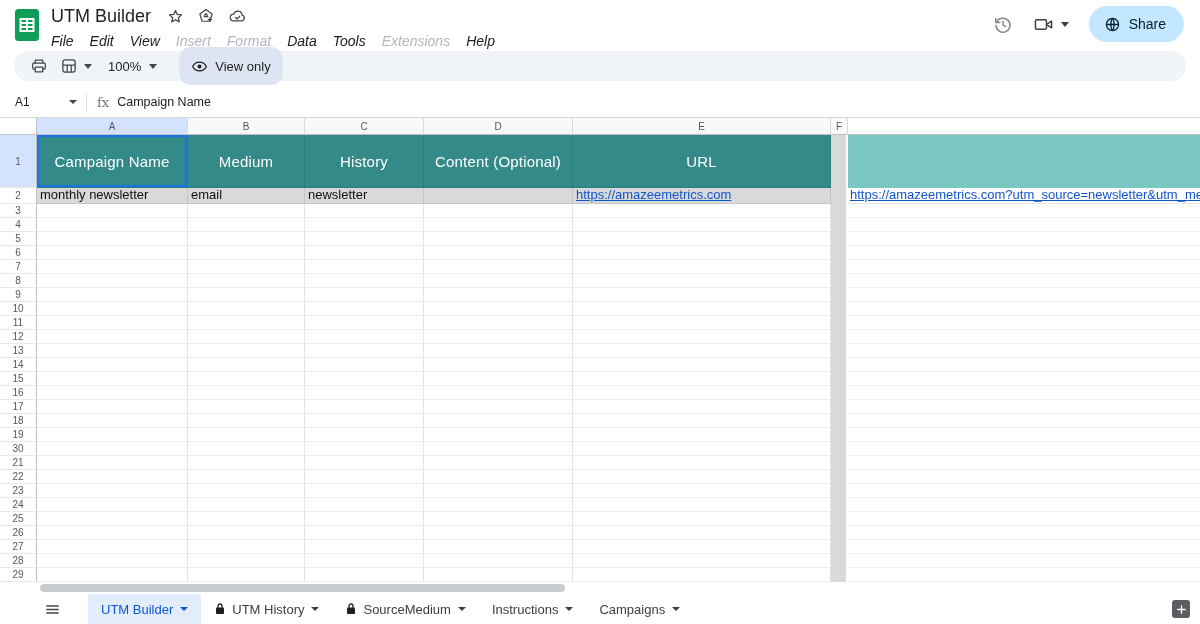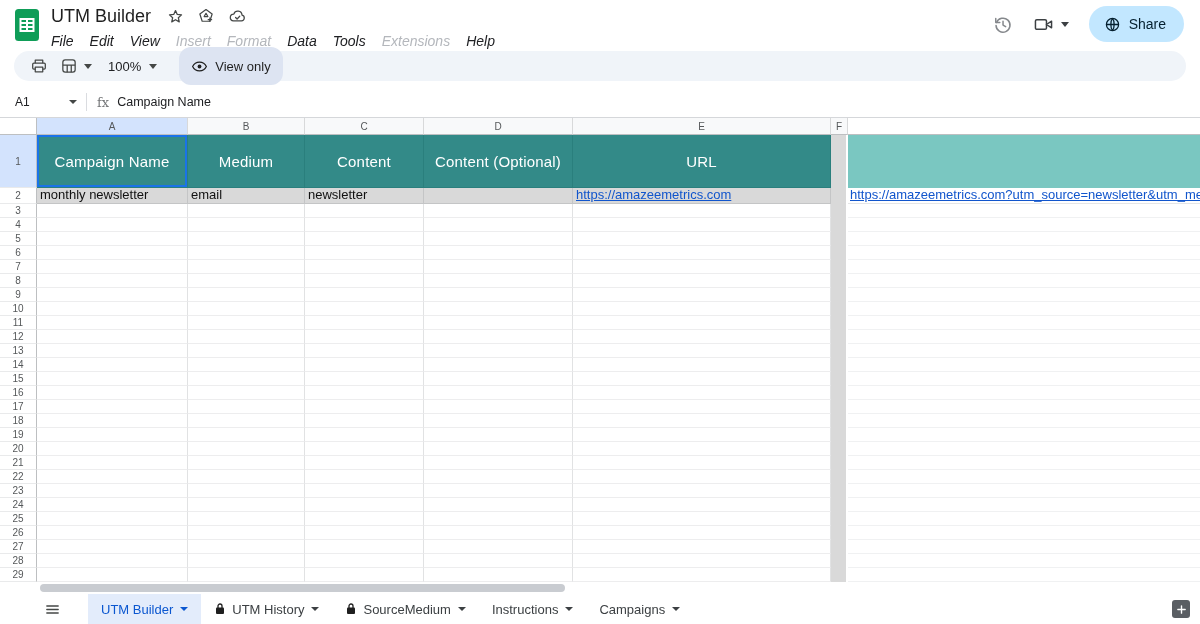--- a/index.html
+++ b/index.html
@@ -207,21 +207,21 @@
         <div class="col-h" style="flex-basis: 119px;">C</div>
         <div class="col-h" style="flex-basis: 149px;">D</div>
         <div class="col-h" style="flex-basis: 258px;">E</div>
         <div class="col-h" style="flex-basis: 17px;">F</div>
         <div class="col-h filler"></div>
       </div>
       <div class="g-row row1">
         <div class="row-n sel">1</div>
         <div class="cell teal selected-cell" style="flex-basis: 151px;">Campaign Name</div>
         <div class="cell teal" style="flex-basis: 117px;">Medium</div>
-        <div class="cell teal" style="flex-basis: 119px;">Content</div>
+        <div class="cell teal" style="flex-basis: 119px;">History</div>
         <div class="cell teal" style="flex-basis: 149px;">Content (Optional)</div>
         <div class="cell teal" style="flex-basis: 258px;">URL</div>
         <div class="cell fcol" style="flex-basis: 17px;"></div>
         <div class="cell right-teal"></div>
       </div>
       <div class="g-row row2">
         <div class="row-n">2</div>
         <div class="cell gray" style="flex-basis: 151px;">monthly newsletter</div>
         <div class="cell gray" style="flex-basis: 117px;">email</div>
         <div class="cell gray" style="flex-basis: 119px;">newsletter</div>
@@ -394,21 +394,21 @@
         <div class="row-n">19</div>
         <div class="cell empty-cell" style="flex-basis: 151px;"></div>
         <div class="cell empty-cell" style="flex-basis: 117px;"></div>
         <div class="cell empty-cell" style="flex-basis: 119px;"></div>
         <div class="cell empty-cell" style="flex-basis: 149px;"></div>
         <div class="cell empty-cell" style="flex-basis: 258px;"></div>
         <div class="cell fcol" style="flex-basis: 17px;"></div>
         <div class="cell right-empty"></div>
       </div>
       <div class="g-row empty">
-        <div class="row-n">20</div>
+        <div class="row-n">30</div>
         <div class="cell empty-cell" style="flex-basis: 151px;"></div>
         <div class="cell empty-cell" style="flex-basis: 117px;"></div>
         <div class="cell empty-cell" style="flex-basis: 119px;"></div>
         <div class="cell empty-cell" style="flex-basis: 149px;"></div>
         <div class="cell empty-cell" style="flex-basis: 258px;"></div>
         <div class="cell fcol" style="flex-basis: 17px;"></div>
         <div class="cell right-empty"></div>
       </div>
       <div class="g-row empty">
         <div class="row-n">21</div>

